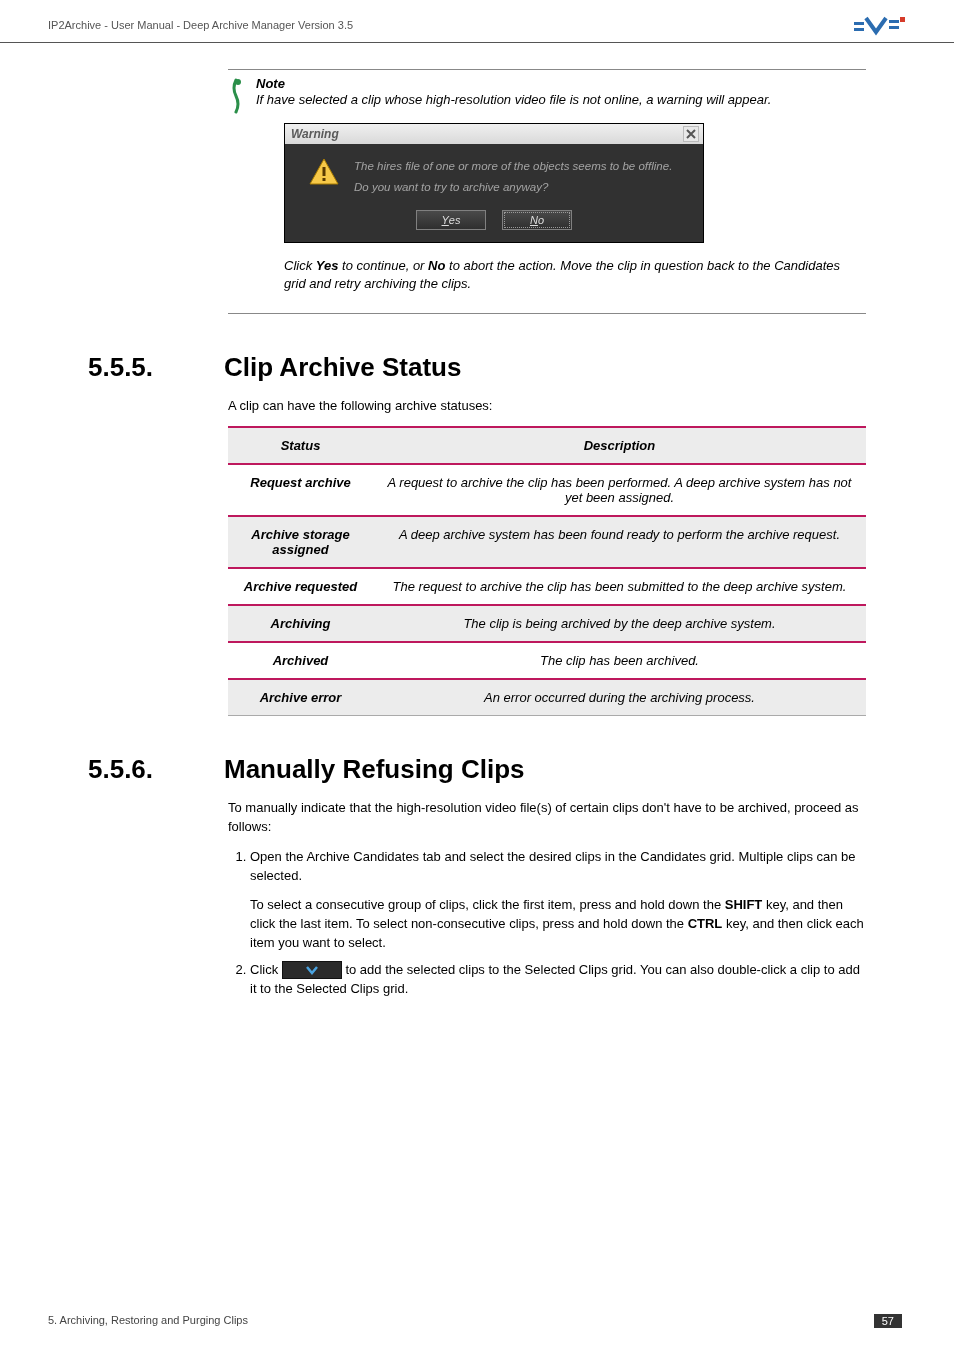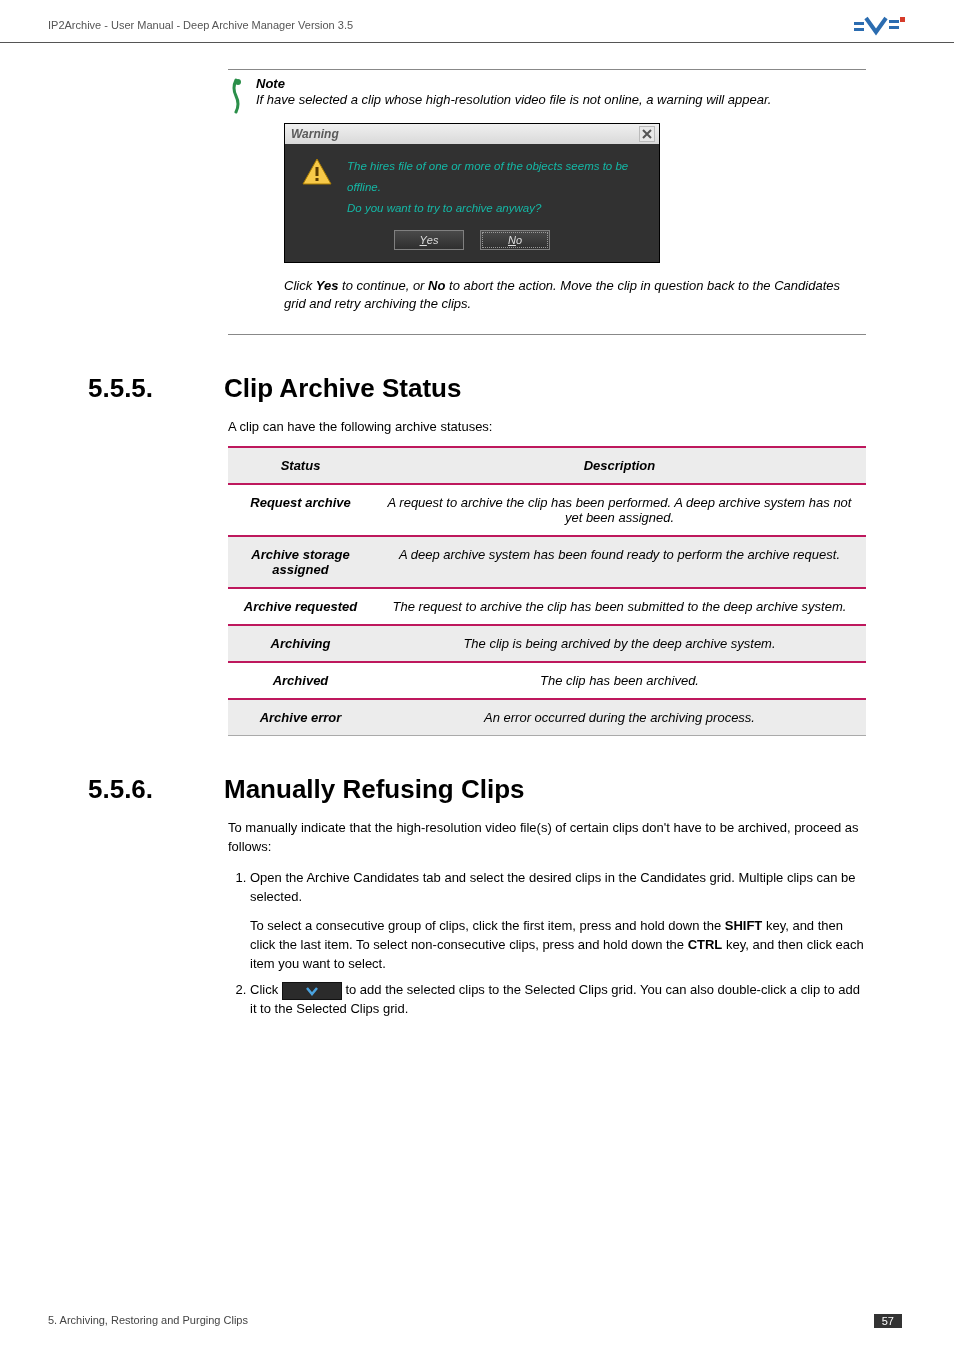--- a/index.html
+++ b/index.html
@@ -47,21 +47,21 @@
   .note-text .note-title {
     font-weight: bold;
     font-size: 13px;
     display: block;
   }
   .note-text p {
     font-size: 13px;
     line-height: 1.4;
   }
   .warning-dialog {
-    width: 376px;
+    width: 420px;
     background: #313131;
     border: 1px solid #000;
     margin: 14px 0 0 28px;
     font-family: "Segoe UI", Tahoma, sans-serif;
   }
   .warning-titlebar {
     display: flex;
     justify-content: space-between;
     align-items: center;
     background: linear-gradient(#f0f0f0, #d9d9d9);
@@ -81,23 +81,23 @@
     display: flex;
     align-items: center;
     justify-content: center;
     font-size: 11px;
     font-weight: bold;
     color: #555;
     cursor: pointer;
   }
   .warning-body {
     display: flex;
-    padding: 12px 12px 8px 16px;
+    padding: 12px 12px 8px 23px;
     gap: 14px;
-    color: #14b8a6;
+    color: #a3a3a3;
   }
   .warning-tri {
     width: 32px; height: 32px; flex: 0 0 auto;
   }
   .warning-body-text p {
     font-size: 11.5px;
     line-height: 1.8;
   }
   .warning-buttons {
     display: flex;

